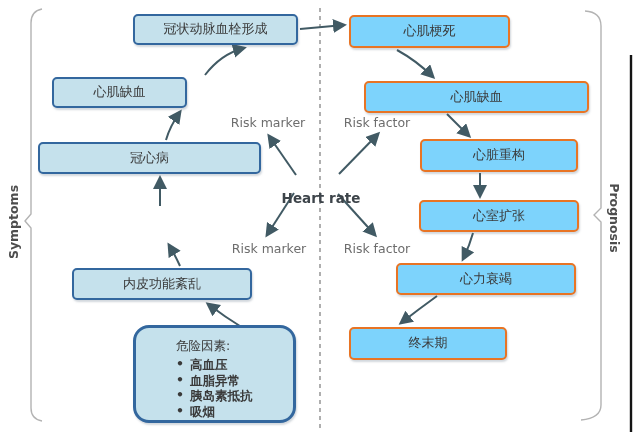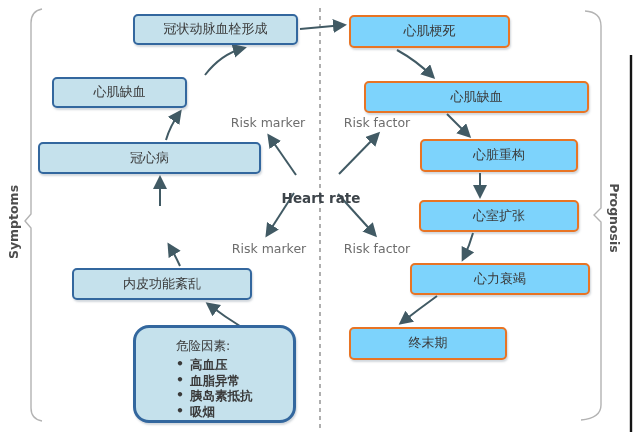--- a/index.html
+++ b/index.html
@@ -91,21 +91,21 @@
     <div class="rf-item">高血压</div>
     <div class="rf-item">血脂异常</div>
     <div class="rf-item">胰岛素抵抗</div>
     <div class="rf-item">吸烟</div>
   </div>
 
   <div class="node prog" style="left:349px; top:15px;  width:161px; height:33px;">心肌梗死</div>
   <div class="node prog" style="left:364px; top:81px;  width:225px; height:32px;">心肌缺血</div>
   <div class="node prog" style="left:420px; top:139px; width:158px; height:33px;">心脏重构</div>
   <div class="node prog" style="left:419px; top:200px; width:160px; height:32px;">心室扩张</div>
-  <div class="node prog" style="left:410px; top:263px; width:180px; height:32px;">心力衰竭</div>
+  <div class="node prog" style="left:396px; top:263px; width:180px; height:32px;">心力衰竭</div>
   <div class="node prog" style="left:349px; top:327px; width:158px; height:33px;">终末期</div>
 
   <div class="gray-label" style="left:220px; top:115px;">Risk marker</div>
   <div class="gray-label" style="left:329px; top:115px;">Risk factor</div>
   <div class="heart-rate" style="left:273px; top:176px;margin-top:14px;">Heart rate</div>
   <div class="gray-label" style="left:221px; top:241px;">Risk marker</div>
   <div class="gray-label" style="left:329px; top:241px;">Risk factor</div>
 
 </div>
 

